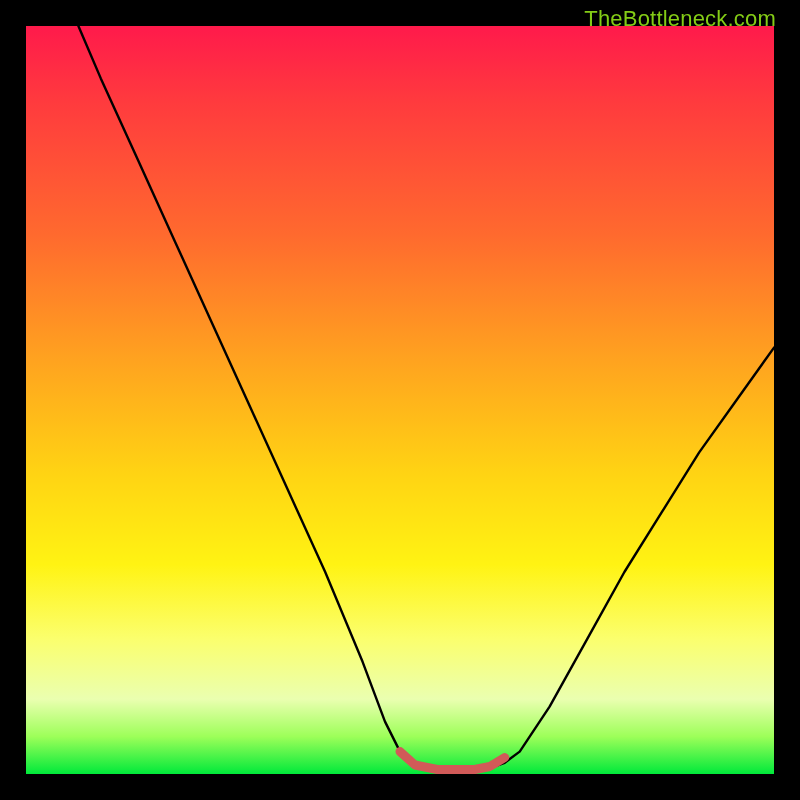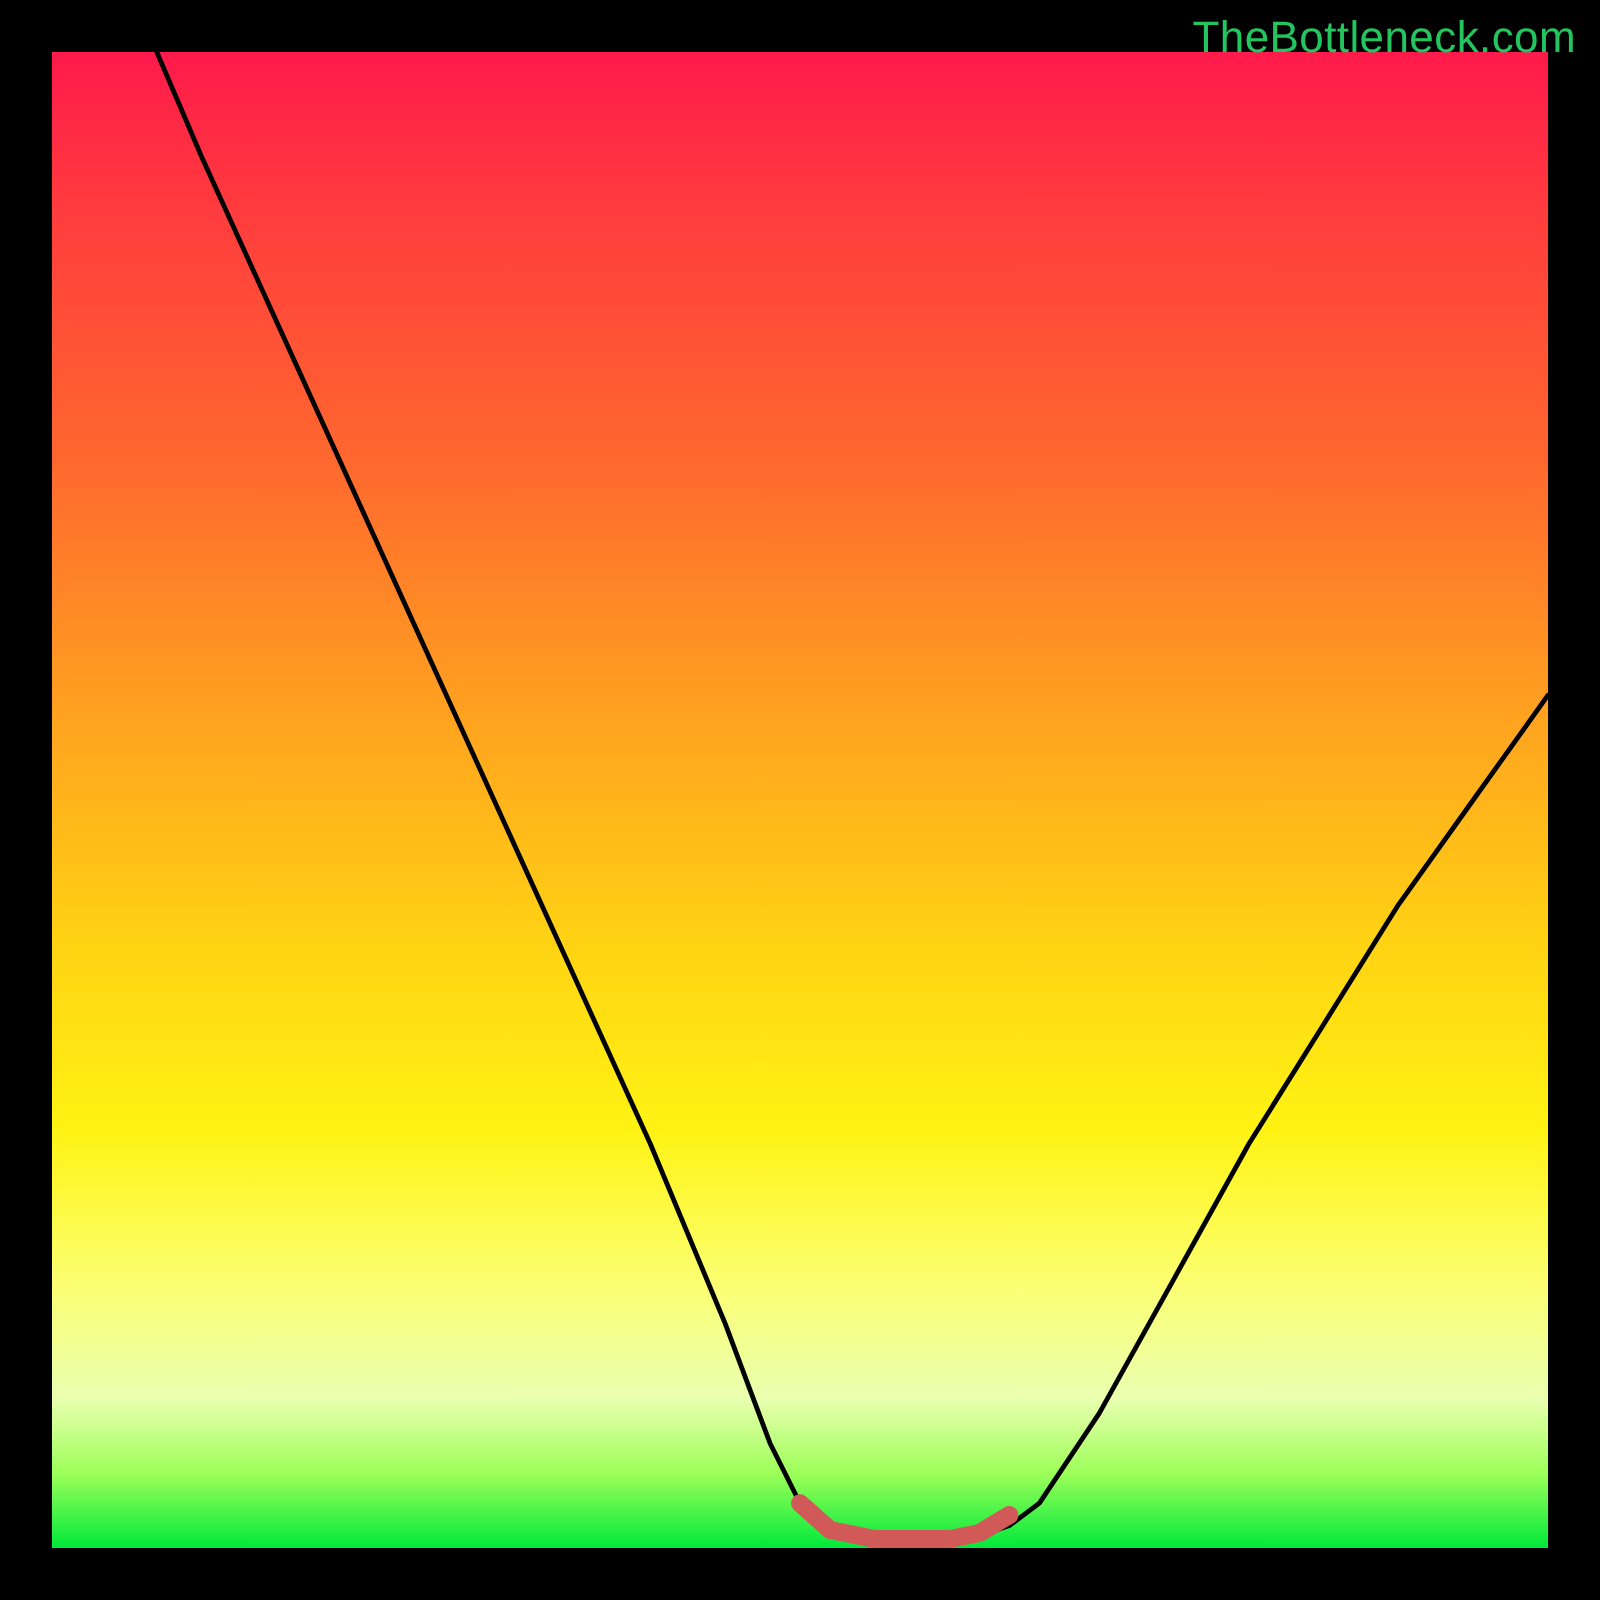--- a/index.html
+++ b/index.html
@@ -41,22 +41,22 @@
   .plot-area svg {
     position: absolute;
     inset: 0;
     width: 100%;
     height: 100%;
     overflow: visible;
   }
   .watermark {
     position: absolute;
     top: 6px;
-    right: 12px;
-    color: #22c55e;
+    right: 24px;
+    color: #84cc16;
     font-size: 22px;
     letter-spacing: 0.2px;
     font-weight: 400;
     user-select: none;
   }
 </style>
 </head>
 <body>
 
 <div class="frame">

